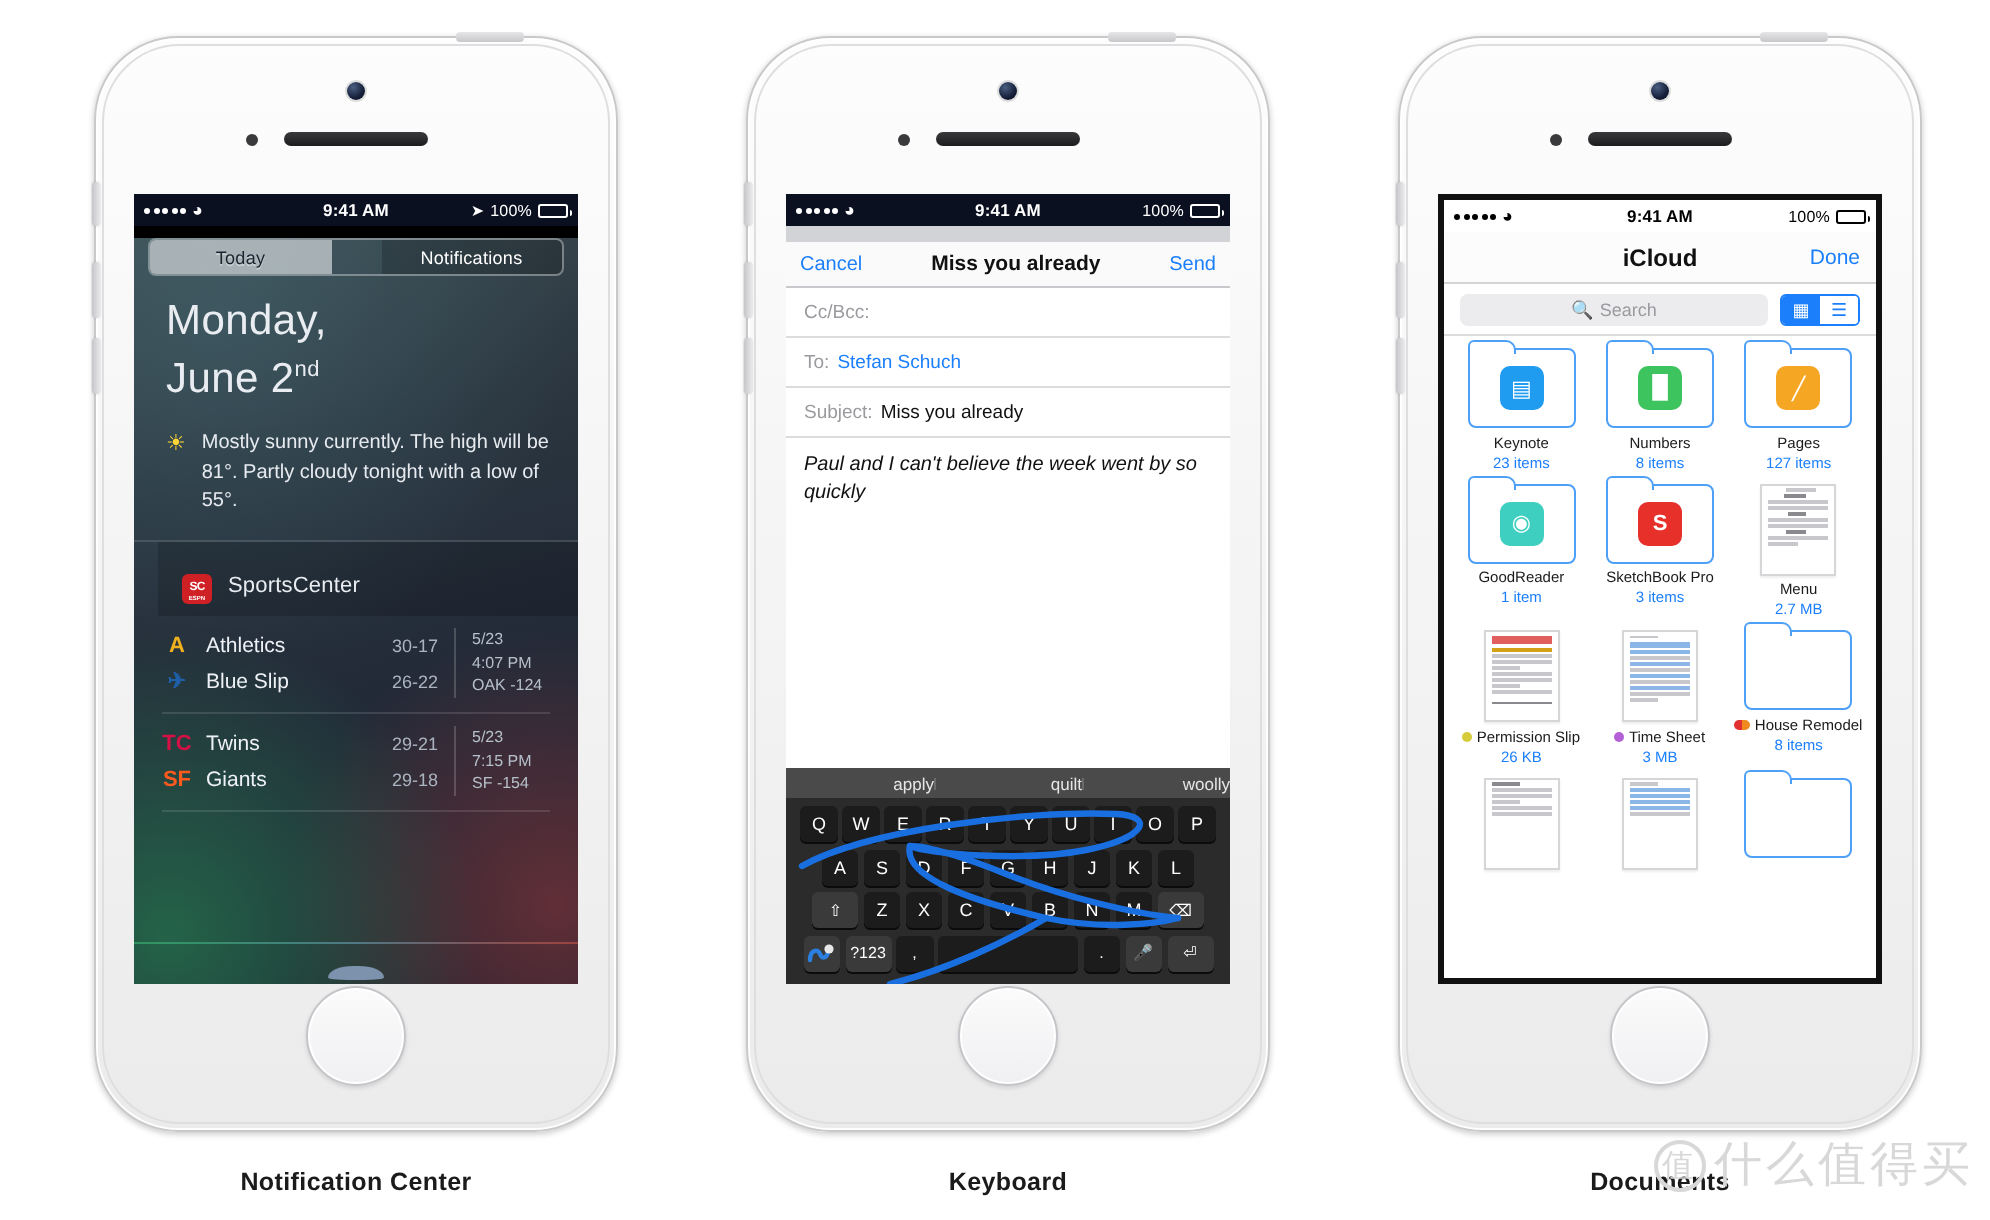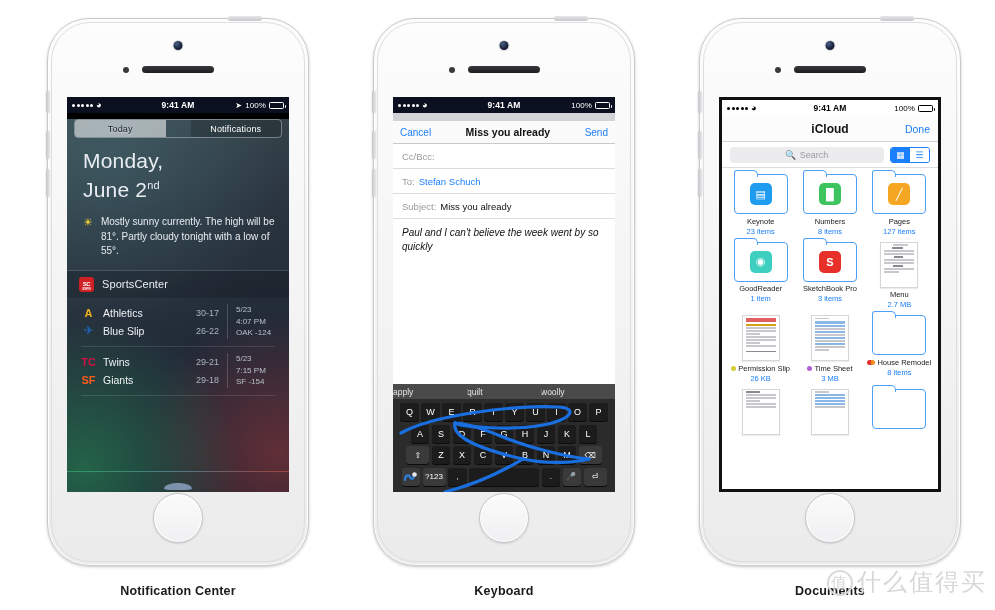--- a/index.html
+++ b/index.html
@@ -132,22 +132,23 @@
 
   .nc-weather {
     margin:13px 14px 0 16px; display:flex; gap:8px;
     font-size:10px; line-height:14.5px; color:#e7ebf0;
   }
   .sun-icon { color:#ffd633; font-size:11px; line-height:14px; flex:0 0 auto; }
 
   .nc-div { height:1px; background:rgba(255,255,255,.13); margin:11px 0 0; }
 
   .nc-sportshdr {
-    display:flex; align-items:center; gap:8px; padding:6px 0 6px 12px;
+    display:flex; align-items:flex-start; gap:8px; padding:16px 0 6px 12px;
     background:rgba(0,0,0,.16);
+    margin-left:12px;
   }
   .sc-logo {
     width:15px; height:15px; border-radius:3px; background:#cf2026;
     display:flex; align-items:center; justify-content:center;
     color:#fff; font-size:6px; font-weight:bold; letter-spacing:-.4px;
     position:relative;
   }
   .sc-logo span.sub{ position:absolute; bottom:.5px; font-size:3px; letter-spacing:0; }
   .nc-sportstitle { font-size:11px; color:#e9edf2; letter-spacing:.1px; }
 
@@ -191,21 +192,21 @@
   .mail-body {
     flex:1; padding:7px 9px; font-size:10px; line-height:14px; color:#111;font-style:italic;
   }
 
   
   .kb { background:#2b2b2b; padding-bottom:3px; position:relative; }
   .kb-sugg {
     height:15px; display:flex; align-items:center; background:#4a4a4a;
     color:#e6e6e6; font-size:8.5px;
   }
-  .kb-sugg div { flex:1; text-align:left; position:relative; }
+  .kb-sugg div { flex:1; text-align:right; position:relative; }
   .kb-sugg div + div::before {
     content:''; position:absolute; left:0; top:2px; bottom:2px; width:1px; background:#6a6a6a;
   }
   .kb-rows { padding:4px 2px 0; }
   .kb-row { display:flex; justify-content:center; gap:2.5px; margin-bottom:3.5px; }
   .key {
     background:#1c1c1c; color:#fff; border-radius:3px;
     height:18px; min-width:18.5px; flex:0 0 18.5px;
     display:flex; align-items:center; justify-content:center;
     font-size:9px; box-shadow:0 1px 0 #0b0b0b;

